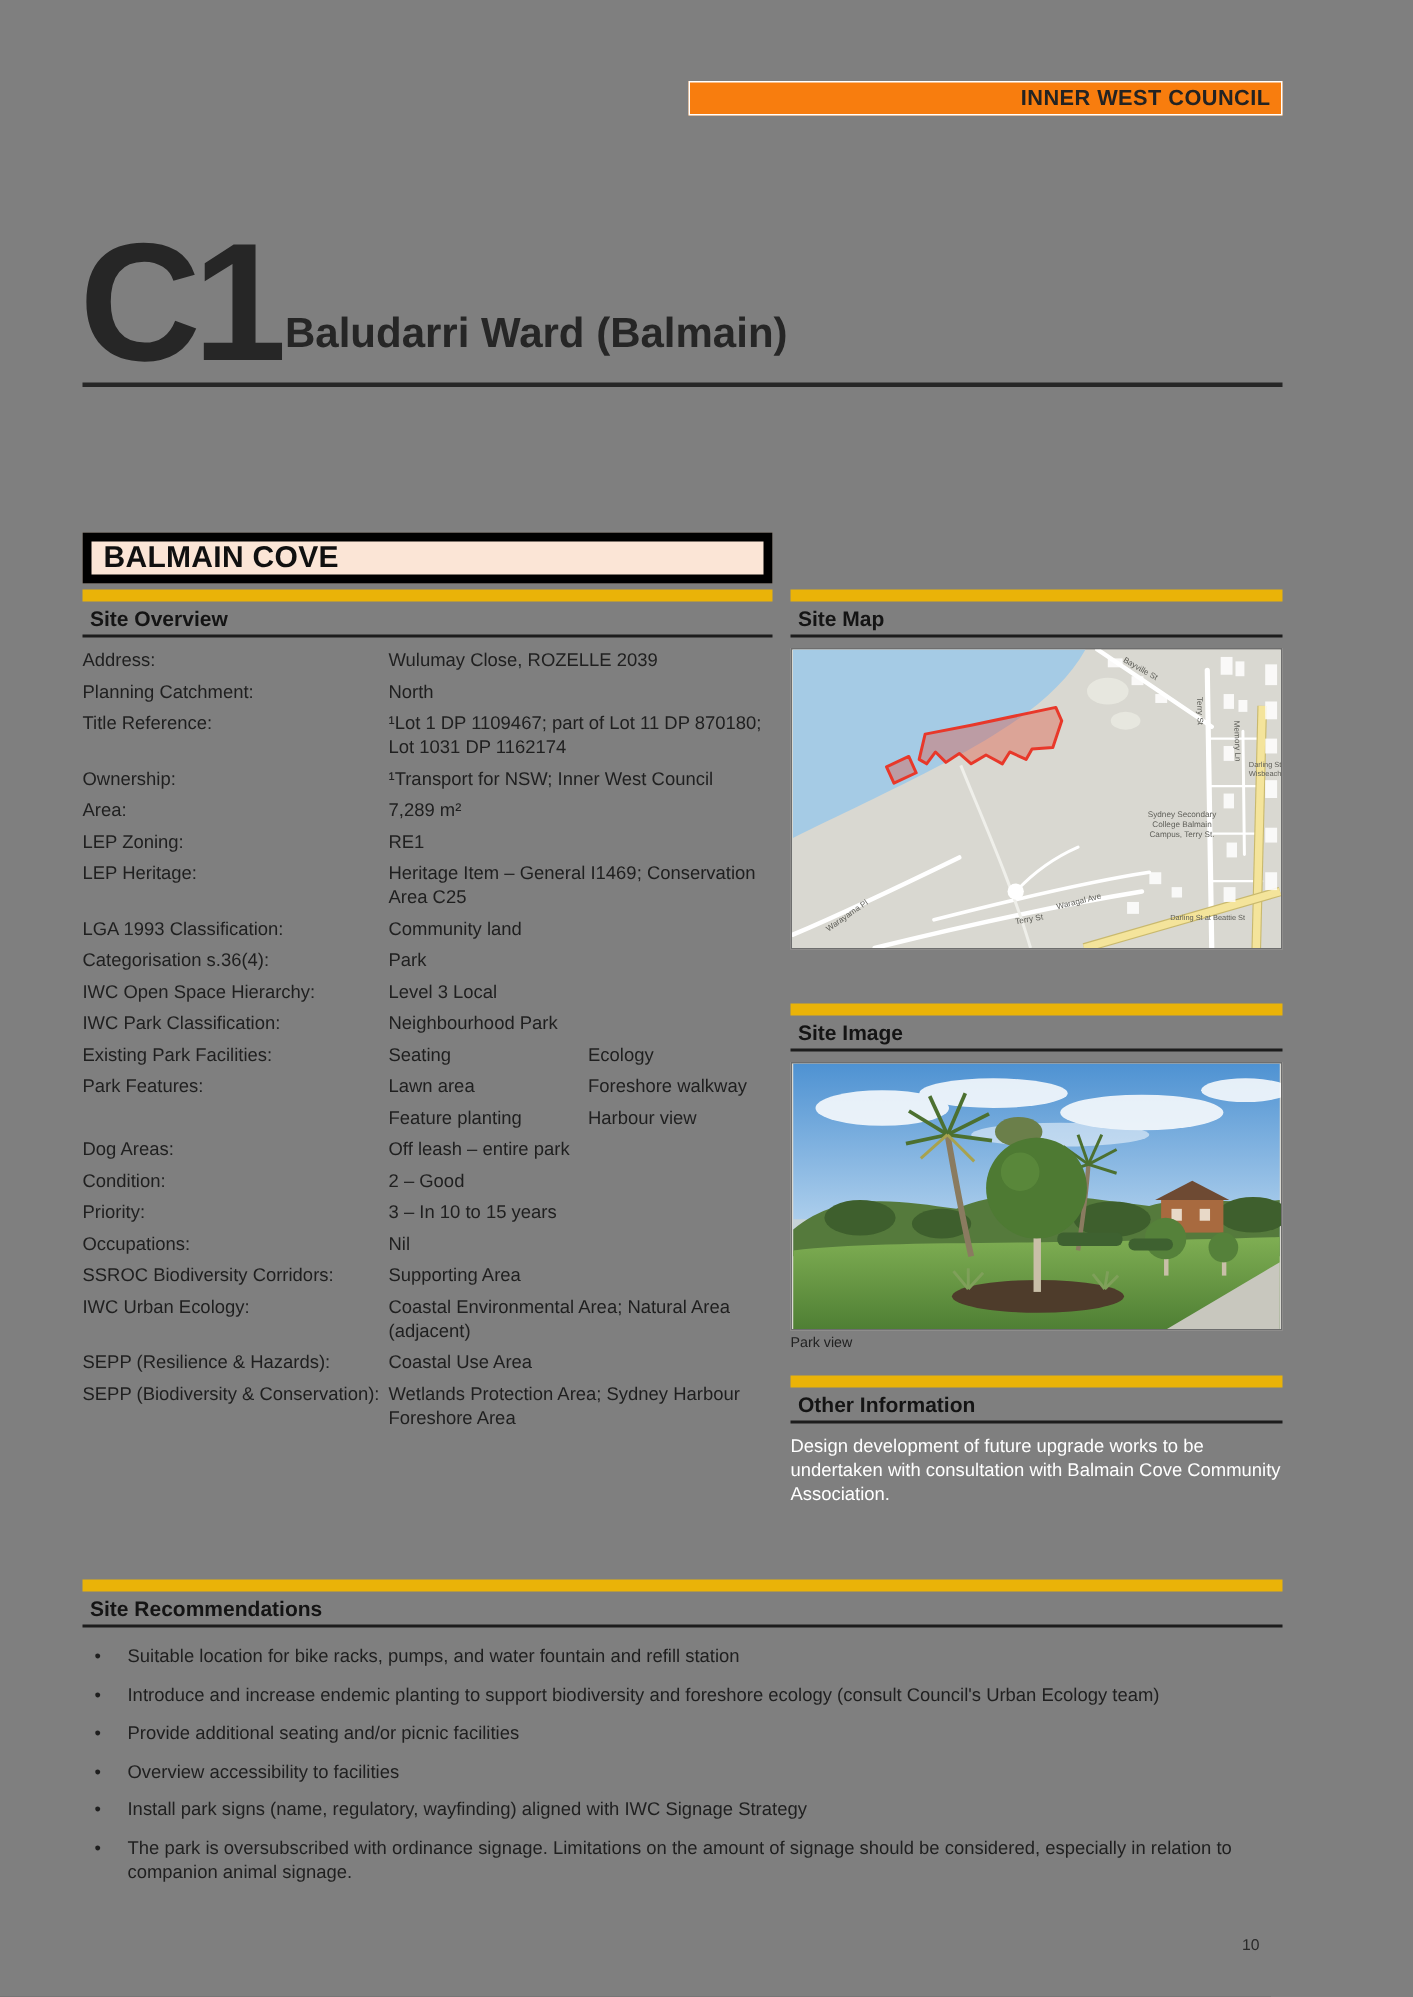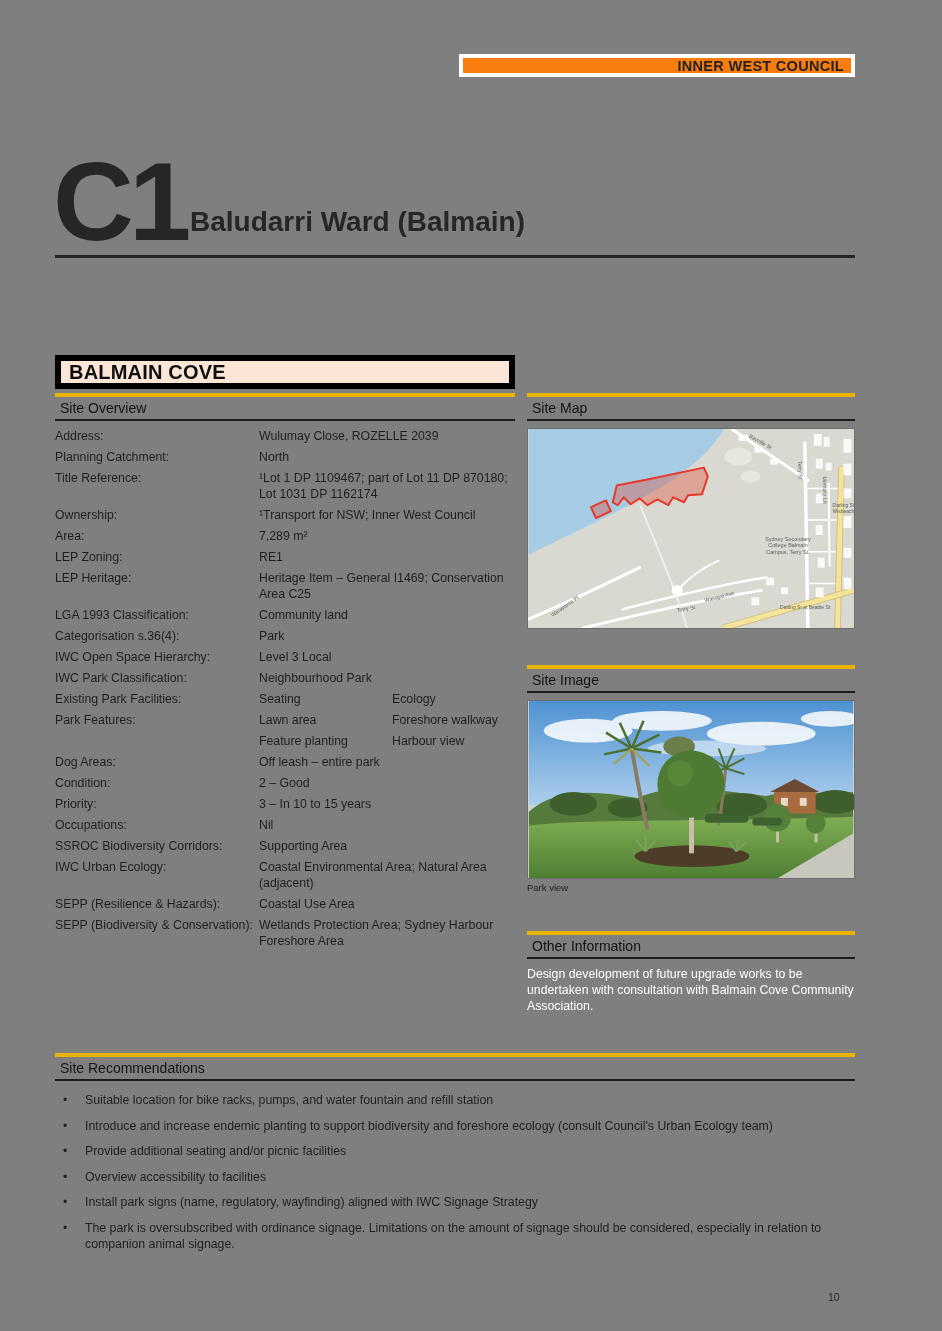--- a/index.html
+++ b/index.html
@@ -1,44 +1,44 @@
 <!DOCTYPE html>
 <html><head>
 <meta charset="utf-8">
 <style>
   html,body{margin:0;padding:0;background:#6f6f6f;}
   .page{position:relative;width:942px;height:1331px;background:#7f7f7f;
         font-family:"Liberation Sans",sans-serif;color:#1c1c1c;overflow:hidden;}
   .brand{position:absolute;left:459px;top:54px;width:396px;height:23px;
-         background:#F87D0E;border:4px solid #ffffff;box-sizing:border-box;
+         background:#F87D0E;border:1px solid #ffffff;box-sizing:border-box;
          display:flex;align-items:center;justify-content:flex-end;padding-right:7px;
          font-weight:bold;font-size:14.5px;color:#232323;letter-spacing:.3px;}
   .ward-code{position:absolute;left:53px;top:146px;font-size:112px;font-weight:600;
              color:#262626;letter-spacing:-5px;line-height:1;}
   .ward-name{position:absolute;left:190px;top:206px;font-size:28px;font-weight:700;color:#262626;}
   .head-rule{position:absolute;left:55px;top:255px;width:800px;height:3px;background:#262626;}
   .park-banner{position:absolute;left:55px;top:355px;width:460px;height:34px;
                background:#FBE5D6;border:6px solid #000000;box-sizing:border-box;
                font-size:20px;font-weight:700;color:#101010;display:flex;align-items:center;
                padding-left:8px;letter-spacing:.2px;}
   .col-left{position:absolute;left:55px;top:393px;width:460px;}
   .col-right{position:absolute;left:527px;top:393px;width:328px;}
-  .sec-head{border-top:4px solid #eab308;border-bottom:2px solid #1c1c1c;font-weight:400;
+  .sec-head{border-top:8px solid #eab308;border-bottom:2px solid #1c1c1c;font-weight:700;
             font-size:14px;color:#141414;padding:3px 0 3px 5px;}
   .ov-table{margin-top:4px;}
   .ov-row{display:flex;font-size:12.3px;line-height:16px;padding:2.5px 0;color:#1f1f1f;}
   .ov-lbl{width:200px;flex:none;padding-right:4px;}
   .ov-val{flex:1;}
   .cols .ov-val{width:133px;flex:none;}
   .ov-val2{flex:1;}
   .map-frame,.photo-frame{display:block;border:1px solid #6e6e6e;box-sizing:border-box;background:#D9D8D1;}
   .map-frame{margin-top:7px;}
   .photo-frame{margin-top:7px;}
   .mt-img{margin-top:36px;}
-  .mt-oi{margin-top:38px;}
+  .mt-oi{margin-top:16px;}
   .caption{font-size:9.5px;font-weight:400;color:#222;margin-top:3px;}
   .oi-text{font-size:12.3px;line-height:16px;margin:7px 0 0;color:#ffffff;}
   .rec{position:absolute;left:55px;top:1053px;width:800px;}
   .rec ul{list-style:none;margin:11px 0 0;padding:0;}
   .rec li{position:relative;padding-left:30px;font-size:12.3px;line-height:16px;
           margin-bottom:9.5px;color:#1f1f1f;}
   .rec li::before{content:"\2022";position:absolute;left:8px;top:0;}
   .page-num{position:absolute;left:828px;top:1291px;font-size:10.5px;color:#2a2a2a;}
   svg text{font-family:"Liberation Sans",sans-serif;}
 </style>

